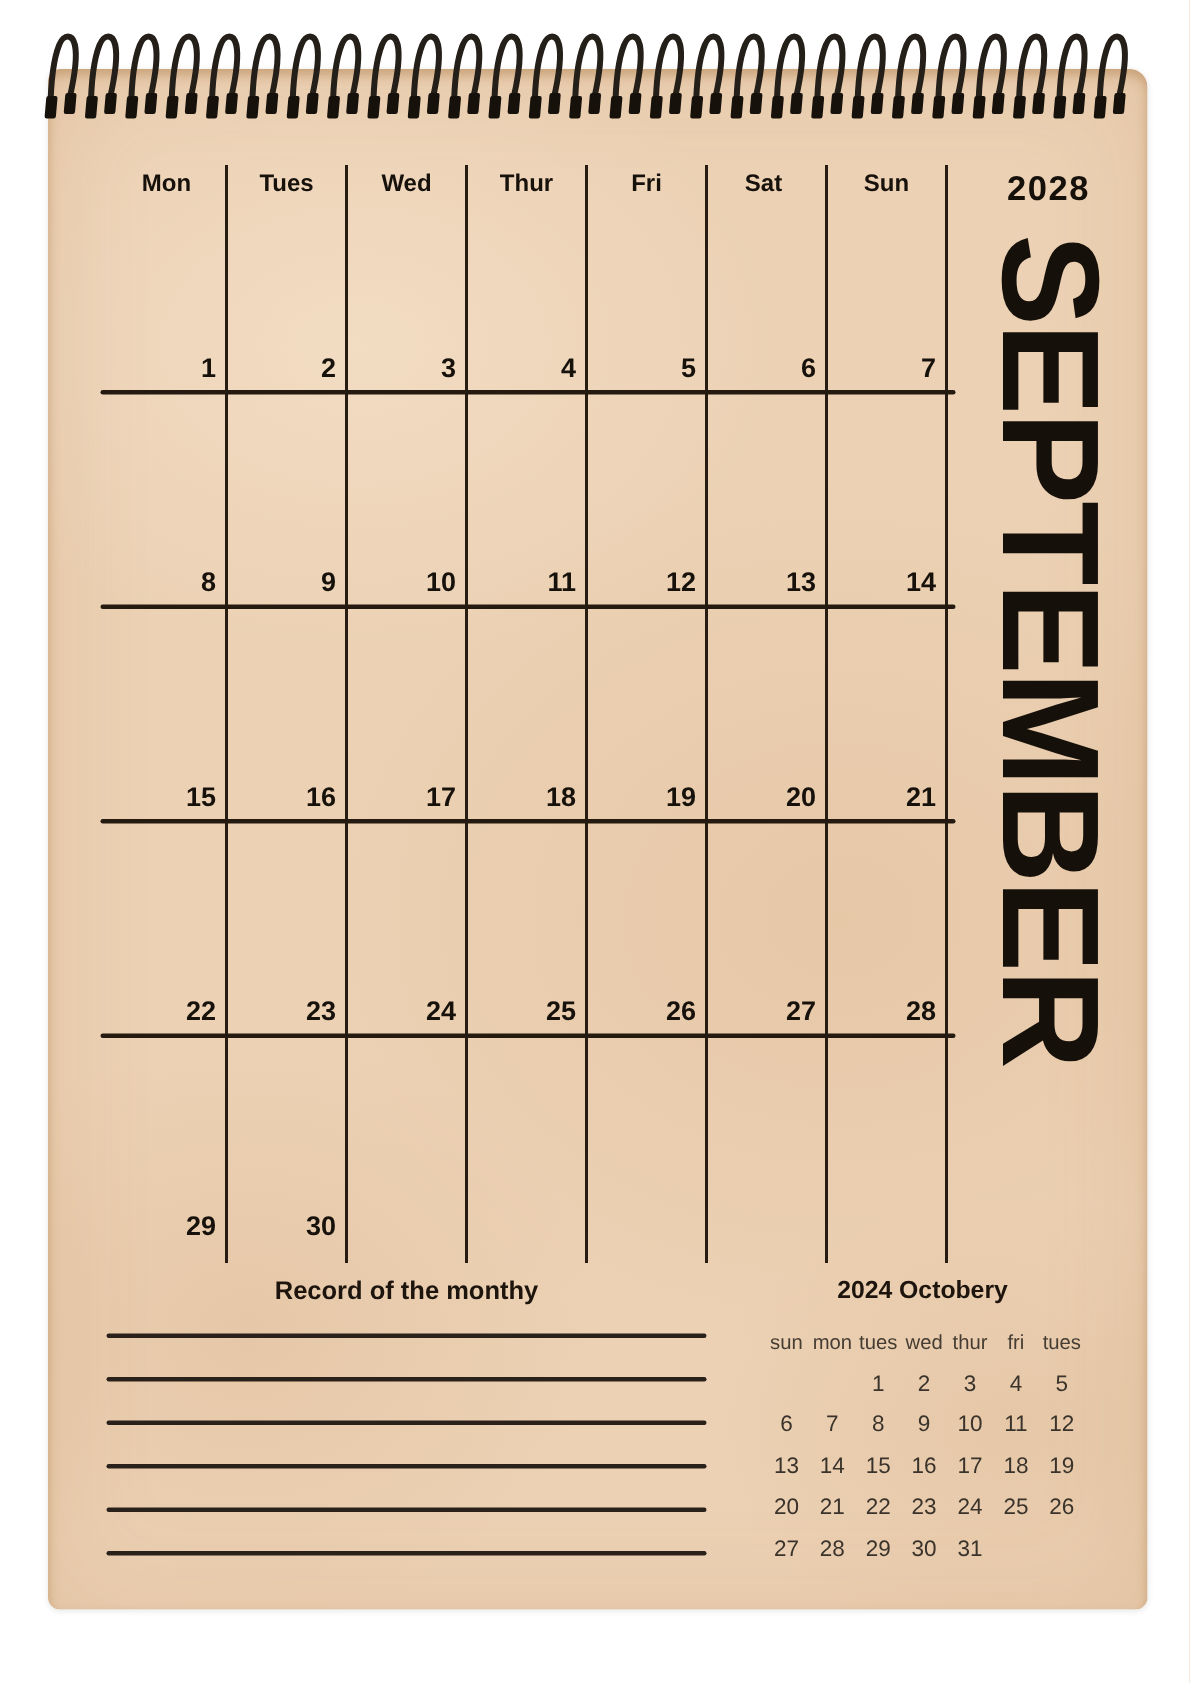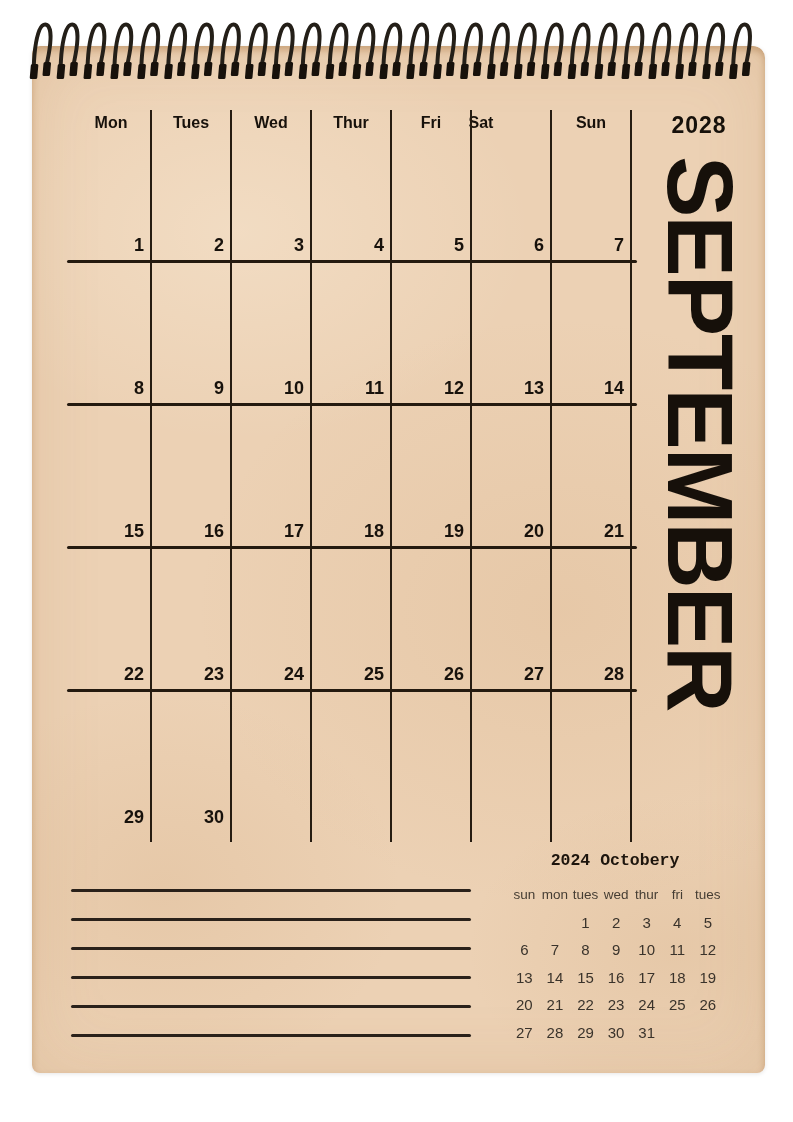--- a/index.html
+++ b/index.html
@@ -64,21 +64,21 @@
   .notes-title {
     position:absolute; left:39px; top:805px; width:400px;
     text-align:center; font-size:17px; font-weight:700; color:#1d150d;
   }
   #record-lines { position:absolute; left:39px; top:843px; width:400px; height:155px; }
   .rec-line { position:absolute; left:0; width:400px; height:3px; background:#2a211a; border-radius:2px; }
 
   
   .mini-title {
     position:absolute; left:471px; top:805px; width:224px;
-    text-align:center; font-size:16.5px; font-weight:700; color:#1d150d;font-family:Liberation Mono, monospace;
+    text-align:center; font-size:16.5px; font-weight:700; color:#1d150d;
   }
   #mini-grid {
     position:absolute; left:477px; top:835px;
     display:grid; grid-template-columns:repeat(7, 30.6px); grid-auto-rows:27.5px;
   }
   .mini-h { font-size:13.5px; color:#453d33; text-align:center; line-height:27px; white-space:nowrap; }
   .mini-d { font-size:15px; font-weight:500; color:#3a332b; text-align:center; line-height:27px; }
 </style>
 </head>
 <body>
@@ -92,21 +92,21 @@
     <div class="month-vertical">
       <span>SEPTEMBER</span>
     </div>
 
     <div id="main-grid">
         <div class="wd" style="left: 0px; width: 80px;">Mon</div>
         <div class="wd" style="left: 80px; width: 80px;">Tues</div>
         <div class="wd" style="left: 160px; width: 80px;">Wed</div>
         <div class="wd" style="left: 240px; width: 80px;">Thur</div>
         <div class="wd" style="left: 320px; width: 80px;">Fri</div>
-        <div class="wd" style="left: 380px; width: 60px;">Sat</div>
+        <div class="wd" style="left: 408px; width: 60px;">Sat</div>
         <div class="wd" style="left: 480px; width: 80px;">Sun</div>
         <div class="vline" style="left: 79px;"></div>
         <div class="vline" style="left: 159px;"></div>
         <div class="vline" style="left: 239px;"></div>
         <div class="vline" style="left: 319px;"></div>
         <div class="vline" style="left: 399px;"></div>
         <div class="vline" style="left: 479px;"></div>
         <div class="vline" style="left: 559px;"></div>
         <div class="hline" style="top: 150px;"></div>
         <div class="hline" style="top: 293px;"></div>
@@ -137,20 +137,21 @@
         <div class="date" style="left: 80px; width: 80px; top: 552px;">23</div>
         <div class="date" style="left: 160px; width: 80px; top: 552px;">24</div>
         <div class="date" style="left: 240px; width: 80px; top: 552px;">25</div>
         <div class="date" style="left: 320px; width: 80px; top: 552px;">26</div>
         <div class="date" style="left: 400px; width: 80px; top: 552px;">27</div>
         <div class="date" style="left: 480px; width: 80px; top: 552px;">28</div>
         <div class="date" style="left: 0px; width: 80px; top: 695px;">29</div>
         <div class="date" style="left: 80px; width: 80px; top: 695px;">30</div>
       </div>
 
+    <div class="notes-title">Record of the monthy</div>
     <div id="record-lines">
         <div class="rec-line" style="top: 0px;"></div>
         <div class="rec-line" style="top: 29px;"></div>
         <div class="rec-line" style="top: 58px;"></div>
         <div class="rec-line" style="top: 87px;"></div>
         <div class="rec-line" style="top: 116px;"></div>
         <div class="rec-line" style="top: 145px;"></div>
       </div>
 
     <div class="mini-title">2024 Octobery</div>

